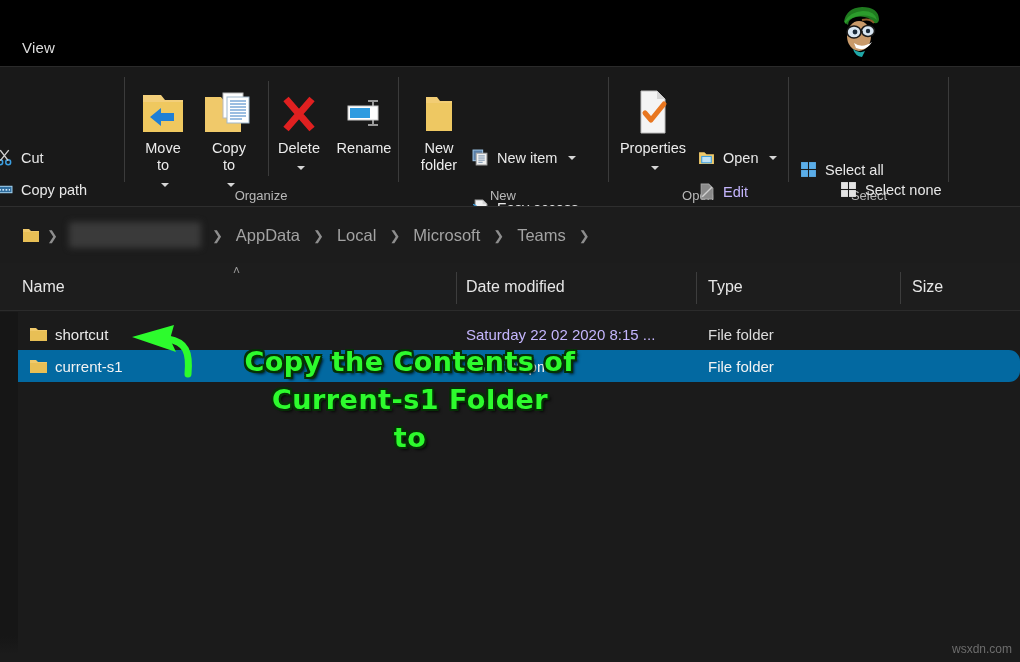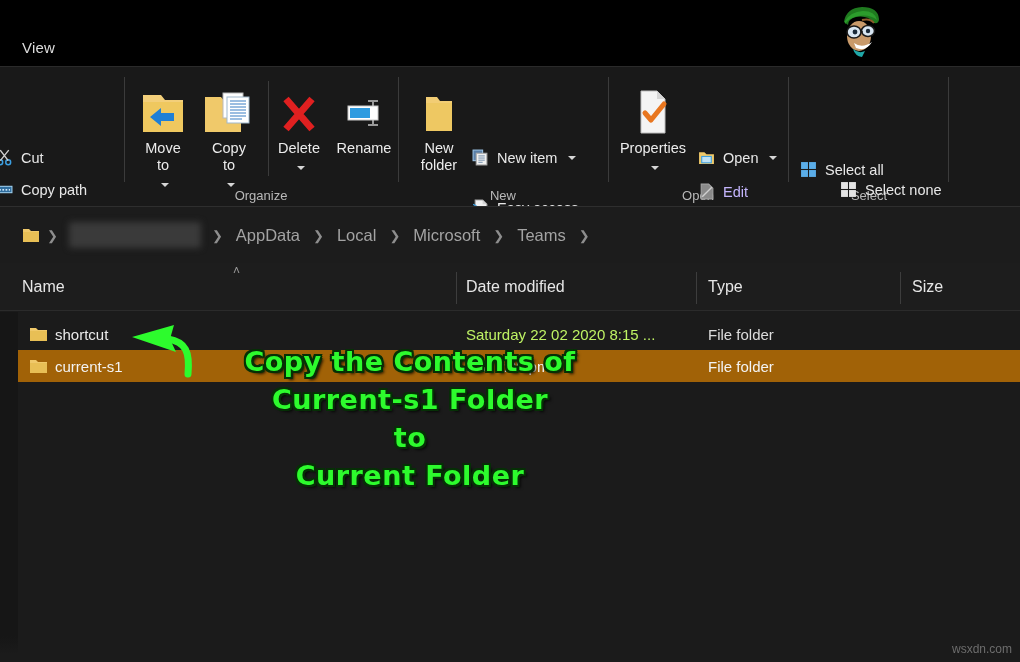--- a/index.html
+++ b/index.html
@@ -53,23 +53,23 @@
   .headers{position:absolute;left:0;top:263px;width:1020px;height:48px;background:#1d1d1d;}
   .sortcaret{position:absolute;left:233px;top:264px;font-size:12px;color:#9a9a9a;}
   .hcell{position:absolute;top:0;height:48px;display:flex;align-items:center;font-size:16px;color:#e6e6e6;}
   .hdiv{position:absolute;top:9px;width:1px;height:32px;background:#3d3d3d;}
   .headers-rule{position:absolute;left:0;top:310px;width:1020px;height:1px;background:#2b2b2b;}
 
   
   .list{position:absolute;left:0;top:312px;width:1020px;height:350px;background:#1b1b1b;}
   .leftgutter{position:absolute;left:0;top:312px;width:18px;height:350px;background:#161616;}
   .row{position:absolute;left:0;width:1020px;height:32px;display:flex;align-items:center;}
-  .row.sel{background:#a16207;}
+  .row.sel{background:#0369a1;border-radius:11px;}
   .row .nm{position:absolute;left:55px;font-size:15px;color:#eaeaea;white-space:nowrap;}
-  .row .dm{position:absolute;left:466px;font-size:15px;color:#bef264;white-space:nowrap;}
+  .row .dm{position:absolute;left:466px;font-size:15px;color:#c4b5fd;white-space:nowrap;}
   .row .ty{position:absolute;left:708px;font-size:15px;color:#dcdcdc;white-space:nowrap;}
   .row .sz{position:absolute;left:912px;font-size:15px;color:#dcdcdc;white-space:nowrap;}
   .row.sel .nm,.row.sel .dm,.row.sel .ty{color:#f3f3f3;}
   .row .ficon{position:absolute;left:29px;width:19px;height:17px;}
 
   
   .anno{position:absolute;left:0;top:343px;width:820px;text-align:center;pointer-events:none;}
   .anno-line{
     font-family:"DejaVu Sans", sans-serif;
     font-weight:bold;font-size:27px;line-height:38px;color:#2dfb2d;
@@ -386,18 +386,17 @@
 
   <svg class="arrow" viewBox="0 0 100 78">
     <path d="M76 62 C78 40 74 30 56 27" stroke="#2dfb2d" stroke-width="7" fill="none" stroke-linecap="round"></path>
     <path d="M20 25 L62 13 L58 27 L64 40 Z" fill="#2dfb2d"></path>
   </svg>
 
   <div class="anno">
     <div class="anno-line">Copy the Contents of</div>
     <div class="anno-line">Current-s1 Folder</div>
     <div class="anno-line">to</div>
-    <div class="anno-line">Current Folder</div>
   </div>
 
   <div class="bottomfade"></div>
   <div class="watermark">wsxdn.com</div>
 </div>
 
 </body></html>

